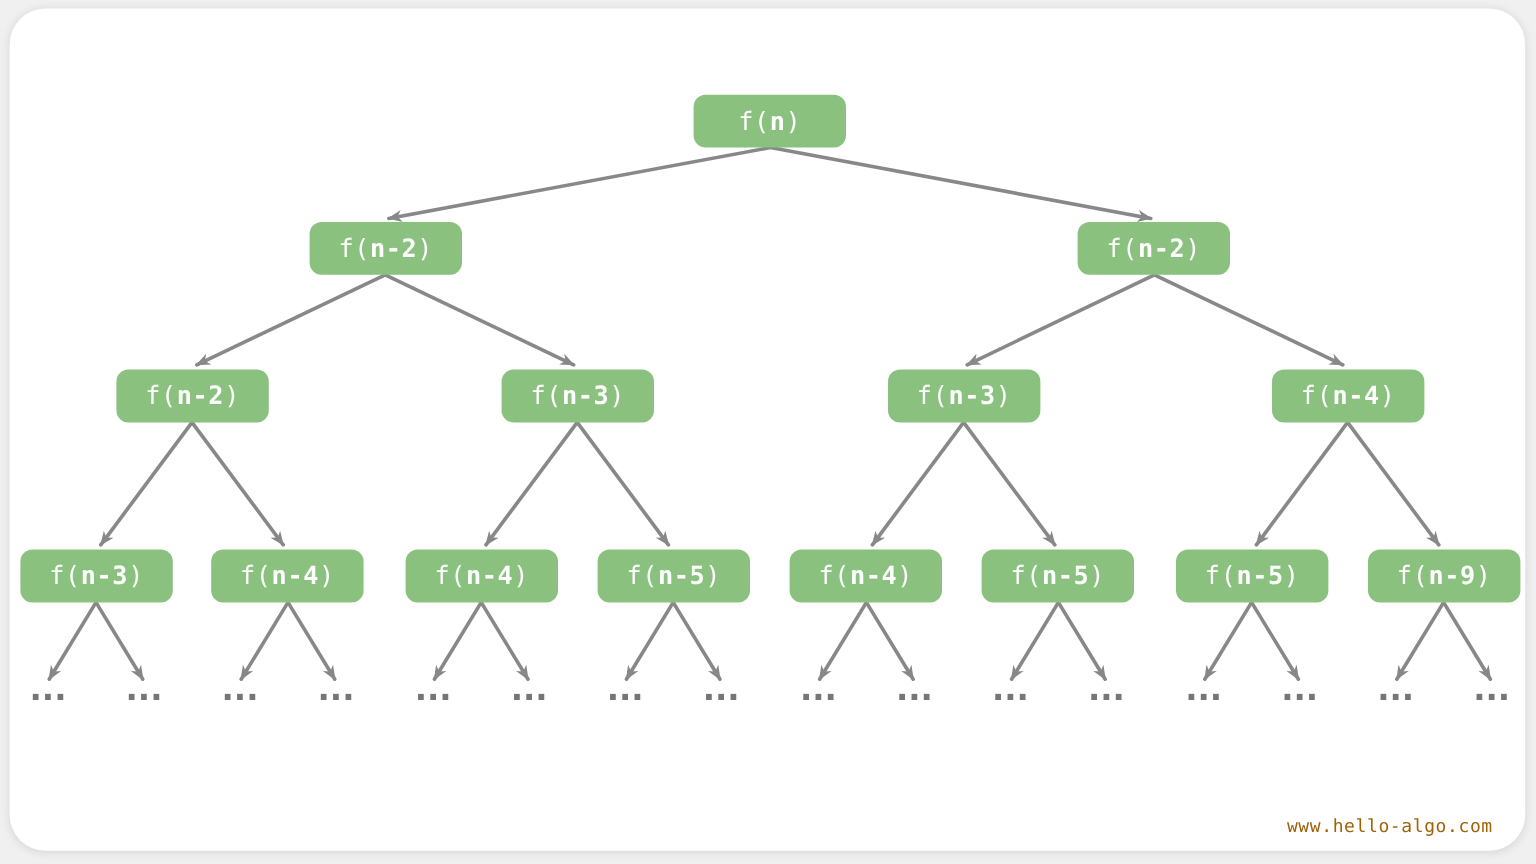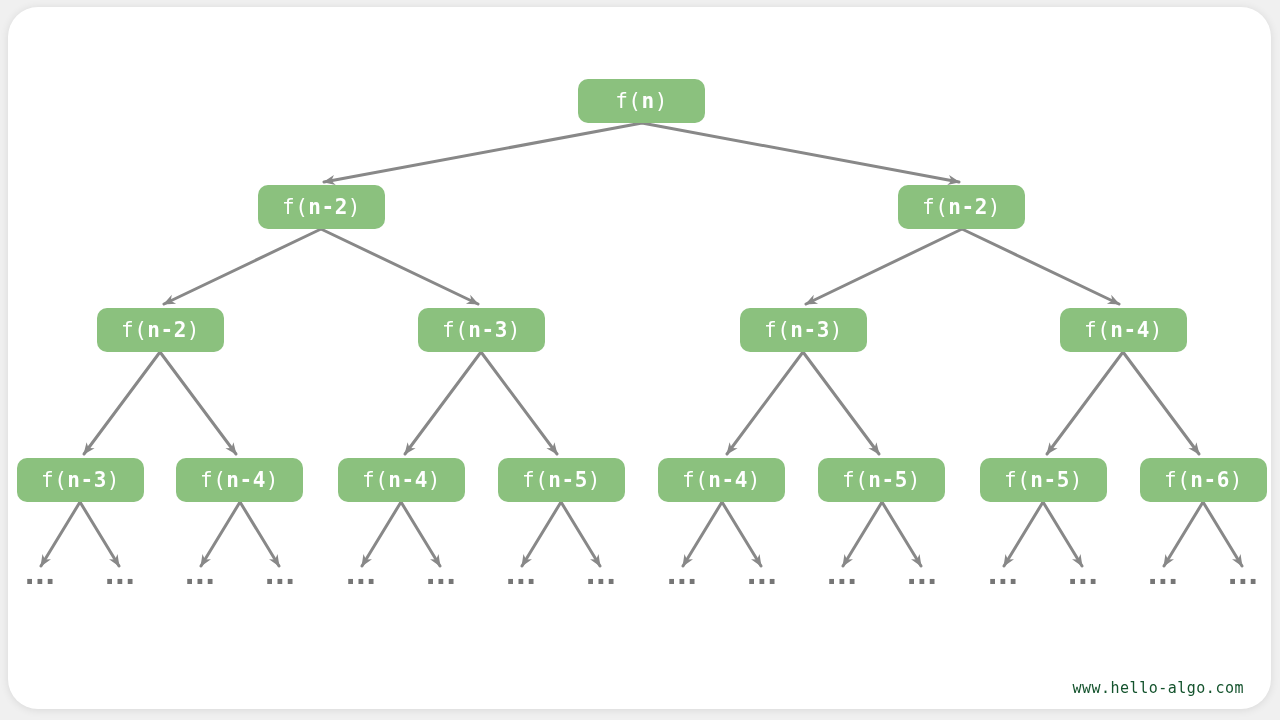--- a/index.html
+++ b/index.html
@@ -30,21 +30,21 @@
     position:absolute;z-index:2;top:560px;
     width:44px;height:30px;line-height:30px;
     text-align:center;
     font-family:"DejaVu Sans", sans-serif;
     font-weight:bold;font-size:27px;
     color:#767676;
   }
   .watermark{
     position:absolute;z-index:2;
     right:36px;top:679px;
-    font-size:15px;color:#14532d;
+    font-size:15px;color:#a16207;
     letter-spacing:0.5px;
   }
 </style>
 </head>
 <body>
 
 <div class="stage">
   <div class="card"></div>
 
   <svg class="edges" width="1280" height="720" viewBox="0 0 1280 720">
@@ -156,21 +156,21 @@
       <b>n-5</b>
       <span>)</span>
     </div>
   <div class="node" style="left:980px;top:458px">
       <span>f(</span>
       <b>n-5</b>
       <span>)</span>
     </div>
   <div class="node" style="left:1140px;top:458px">
       <span>f(</span>
-      <b>n-6</b>
+      <b>n-9</b>
       <span>)</span>
     </div>
 
   <div class="dots" style="left:18px">...</div>
   <div class="dots" style="left:98px">...</div>
   <div class="dots" style="left:178px">...</div>
   <div class="dots" style="left:258px">...</div>
   <div class="dots" style="left:339px">...</div>
   <div class="dots" style="left:419px">...</div>
   <div class="dots" style="left:499px">...</div>

